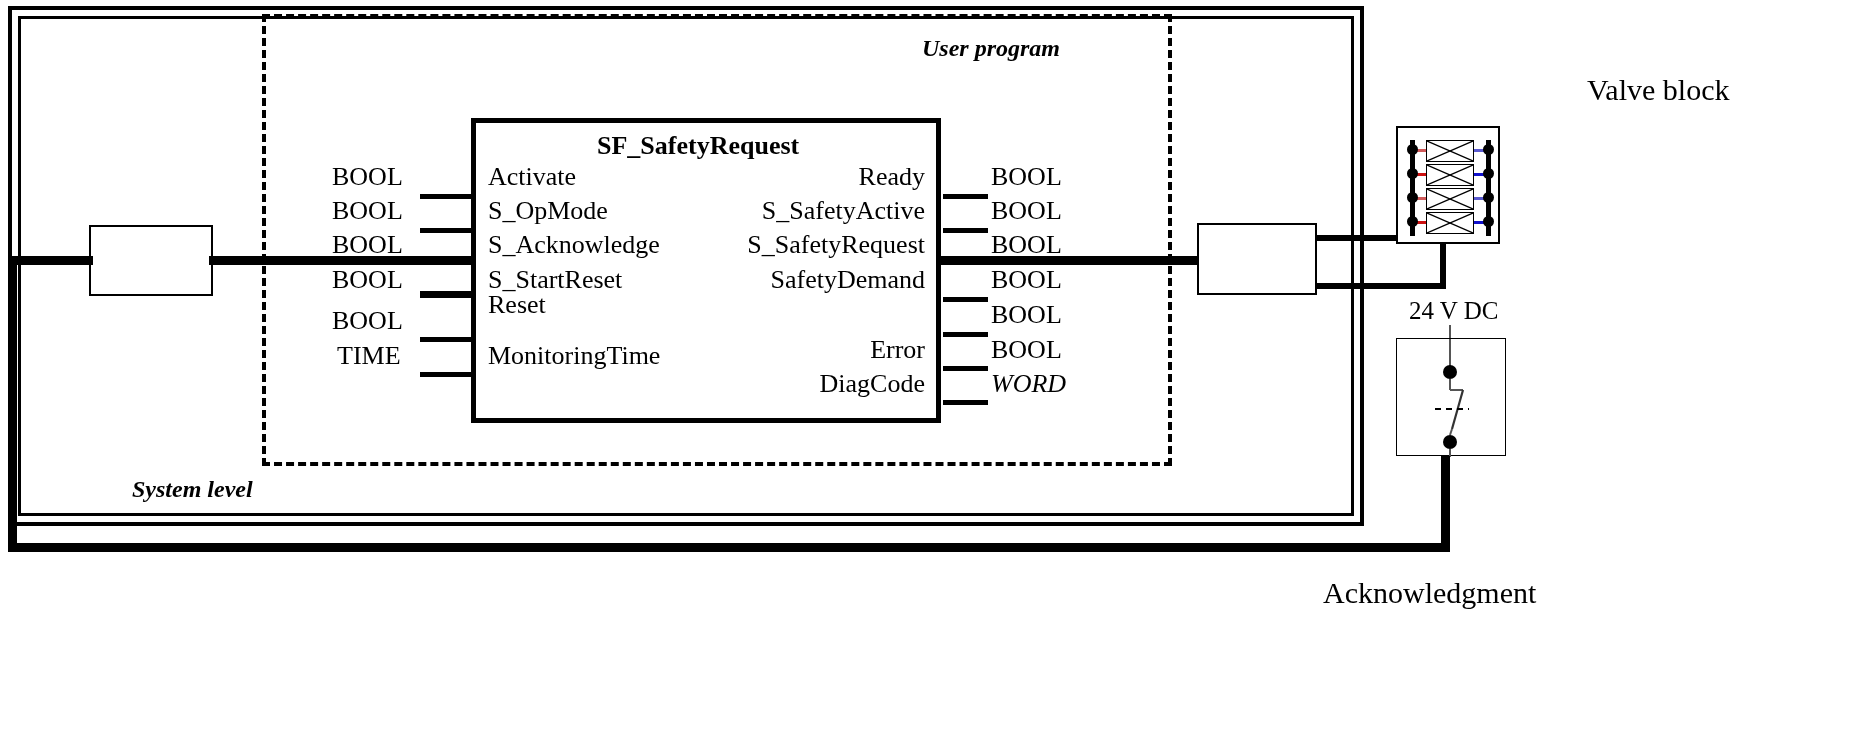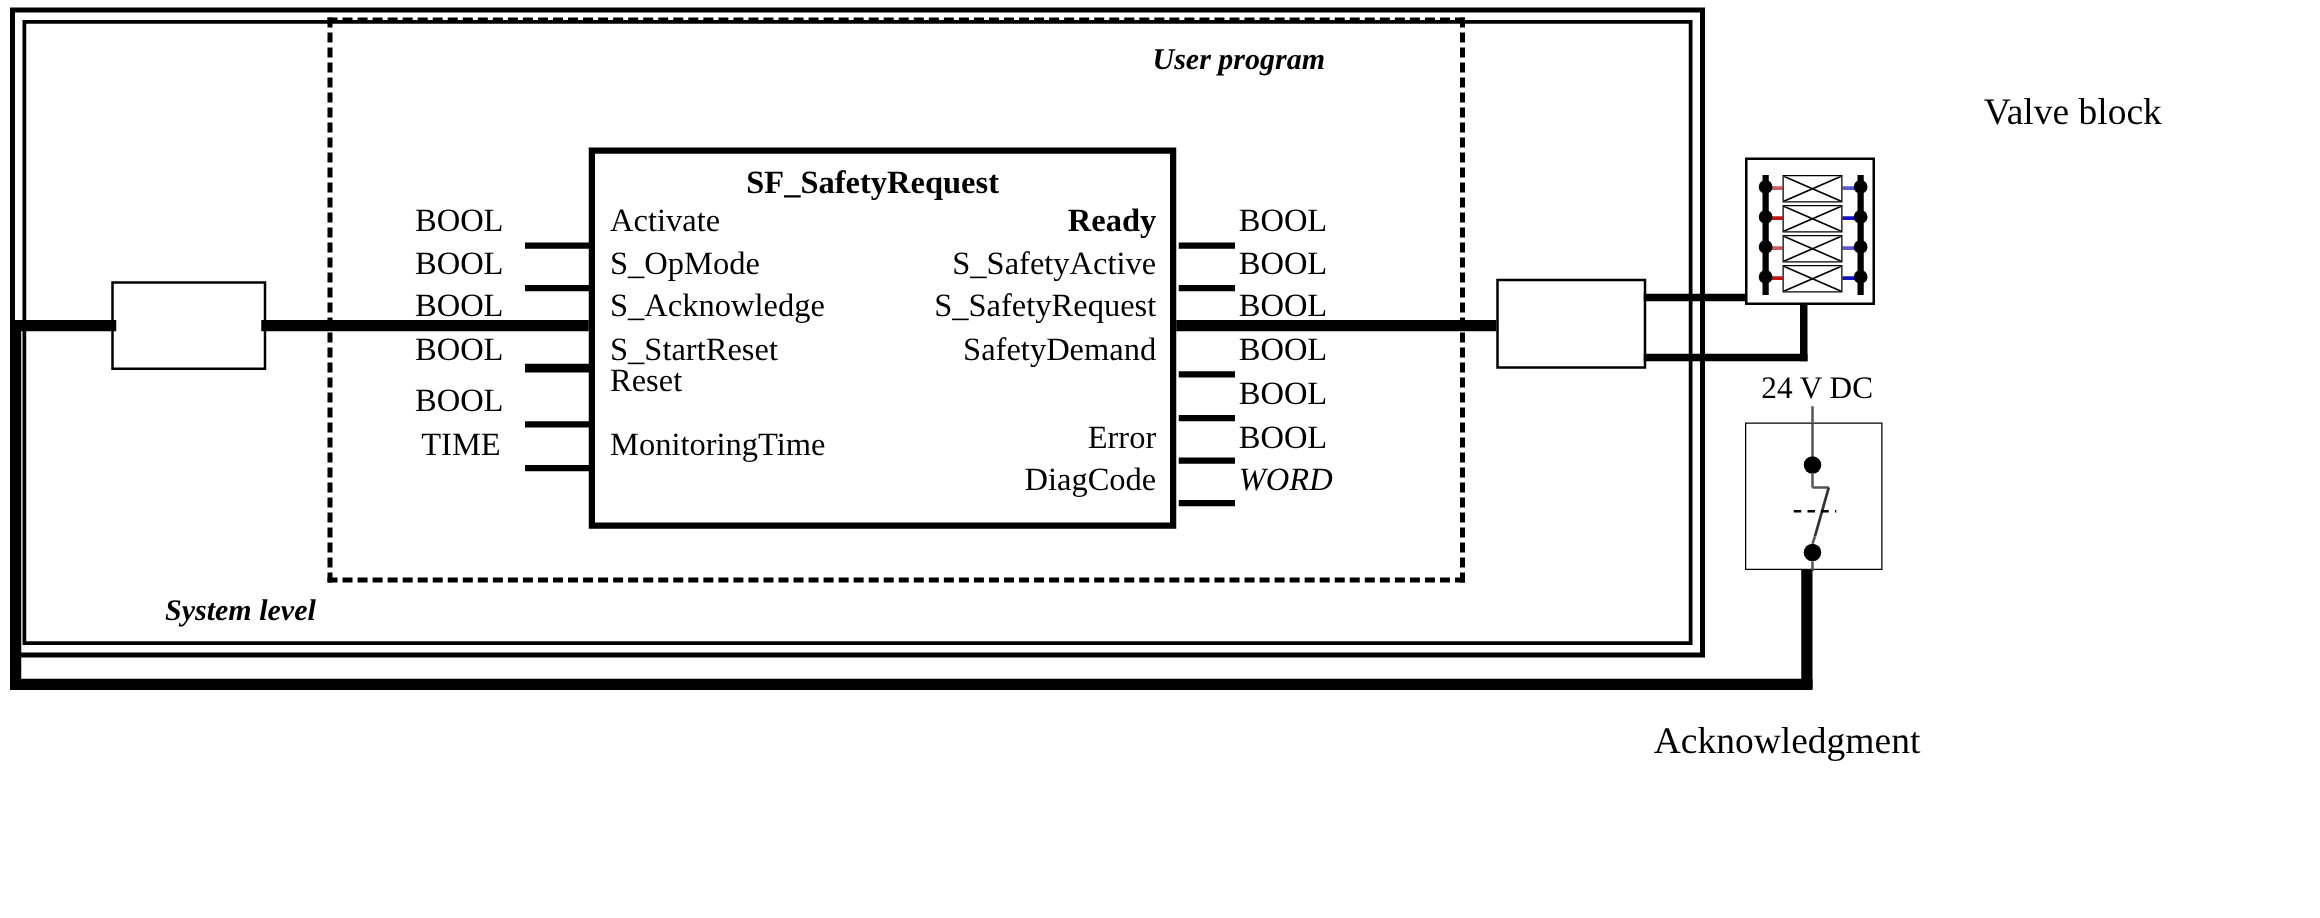--- a/index.html
+++ b/index.html
@@ -79,21 +79,21 @@
   <span class="txt t-type" style="left:332px;top:267px;">BOOL</span>
   <span class="txt t-type" style="left:332px;top:308px;">BOOL</span>
   <span class="txt t-type" style="left:337px;top:343px;">TIME</span>
 
   <div class="stub" style="left:420px;top:194px;width:55px;"></div>
   <div class="stub" style="left:420px;top:228px;width:55px;"></div>
   <div class="stub" style="left:420px;top:291px;width:55px;height:7px;"></div>
   <div class="stub" style="left:420px;top:337px;width:55px;"></div>
   <div class="stub" style="left:420px;top:372px;width:55px;"></div>
 
-  <span class="txt t-port" style="left:600px;top:164px;width:325px;text-align:right;font-weight:bold;">Ready</span>
+  <span class="txt t-port" style="left:600px;top:164px;width:325px;text-align:right;">Ready</span>
   <span class="txt t-port" style="left:600px;top:198px;width:325px;text-align:right;">S_SafetyActive</span>
   <span class="txt t-port" style="left:600px;top:232px;width:325px;text-align:right;">S_SafetyRequest</span>
   <span class="txt t-port" style="left:600px;top:267px;width:325px;text-align:right;">SafetyDemand</span>
   <span class="txt t-port" style="left:600px;top:337px;width:325px;text-align:right;">Error</span>
   <span class="txt t-port" style="left:600px;top:371px;width:325px;text-align:right;">DiagCode</span>
 
   <span class="txt t-type" style="left:991px;top:164px;">BOOL</span>
   <span class="txt t-type" style="left:991px;top:198px;">BOOL</span>
   <span class="txt t-type" style="left:991px;top:232px;">BOOL</span>
   <span class="txt t-type" style="left:991px;top:267px;">BOOL</span>

